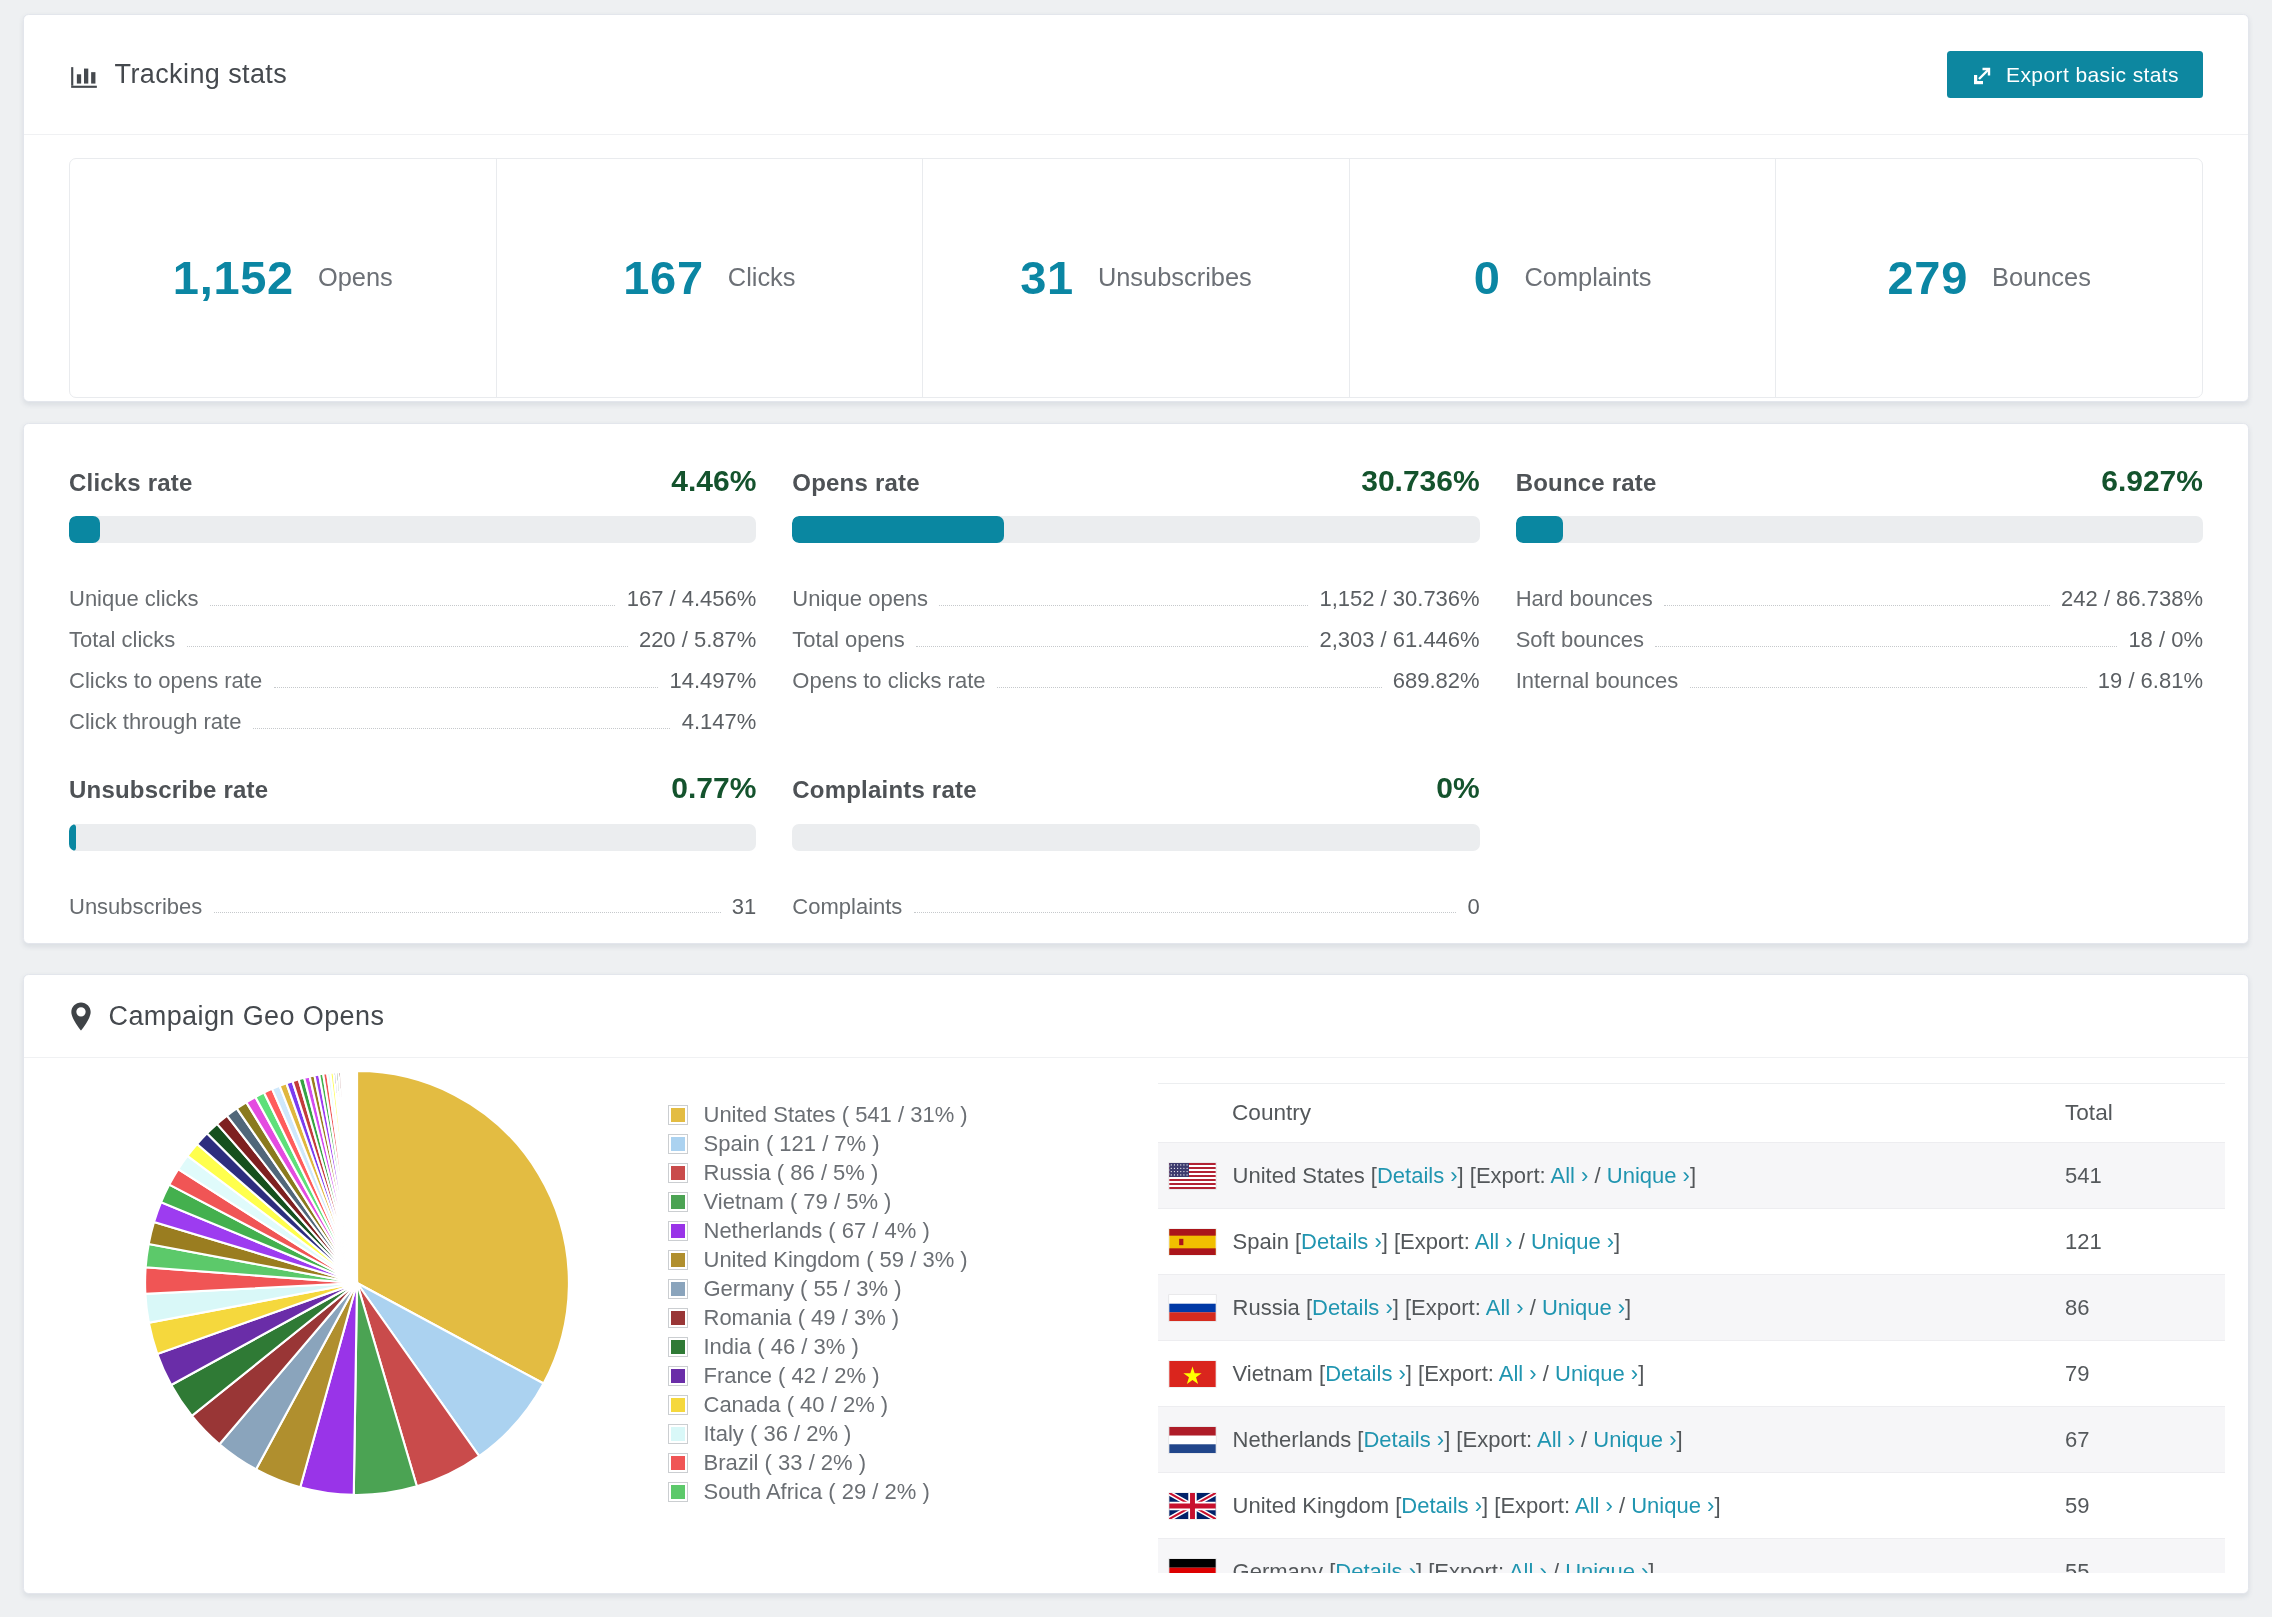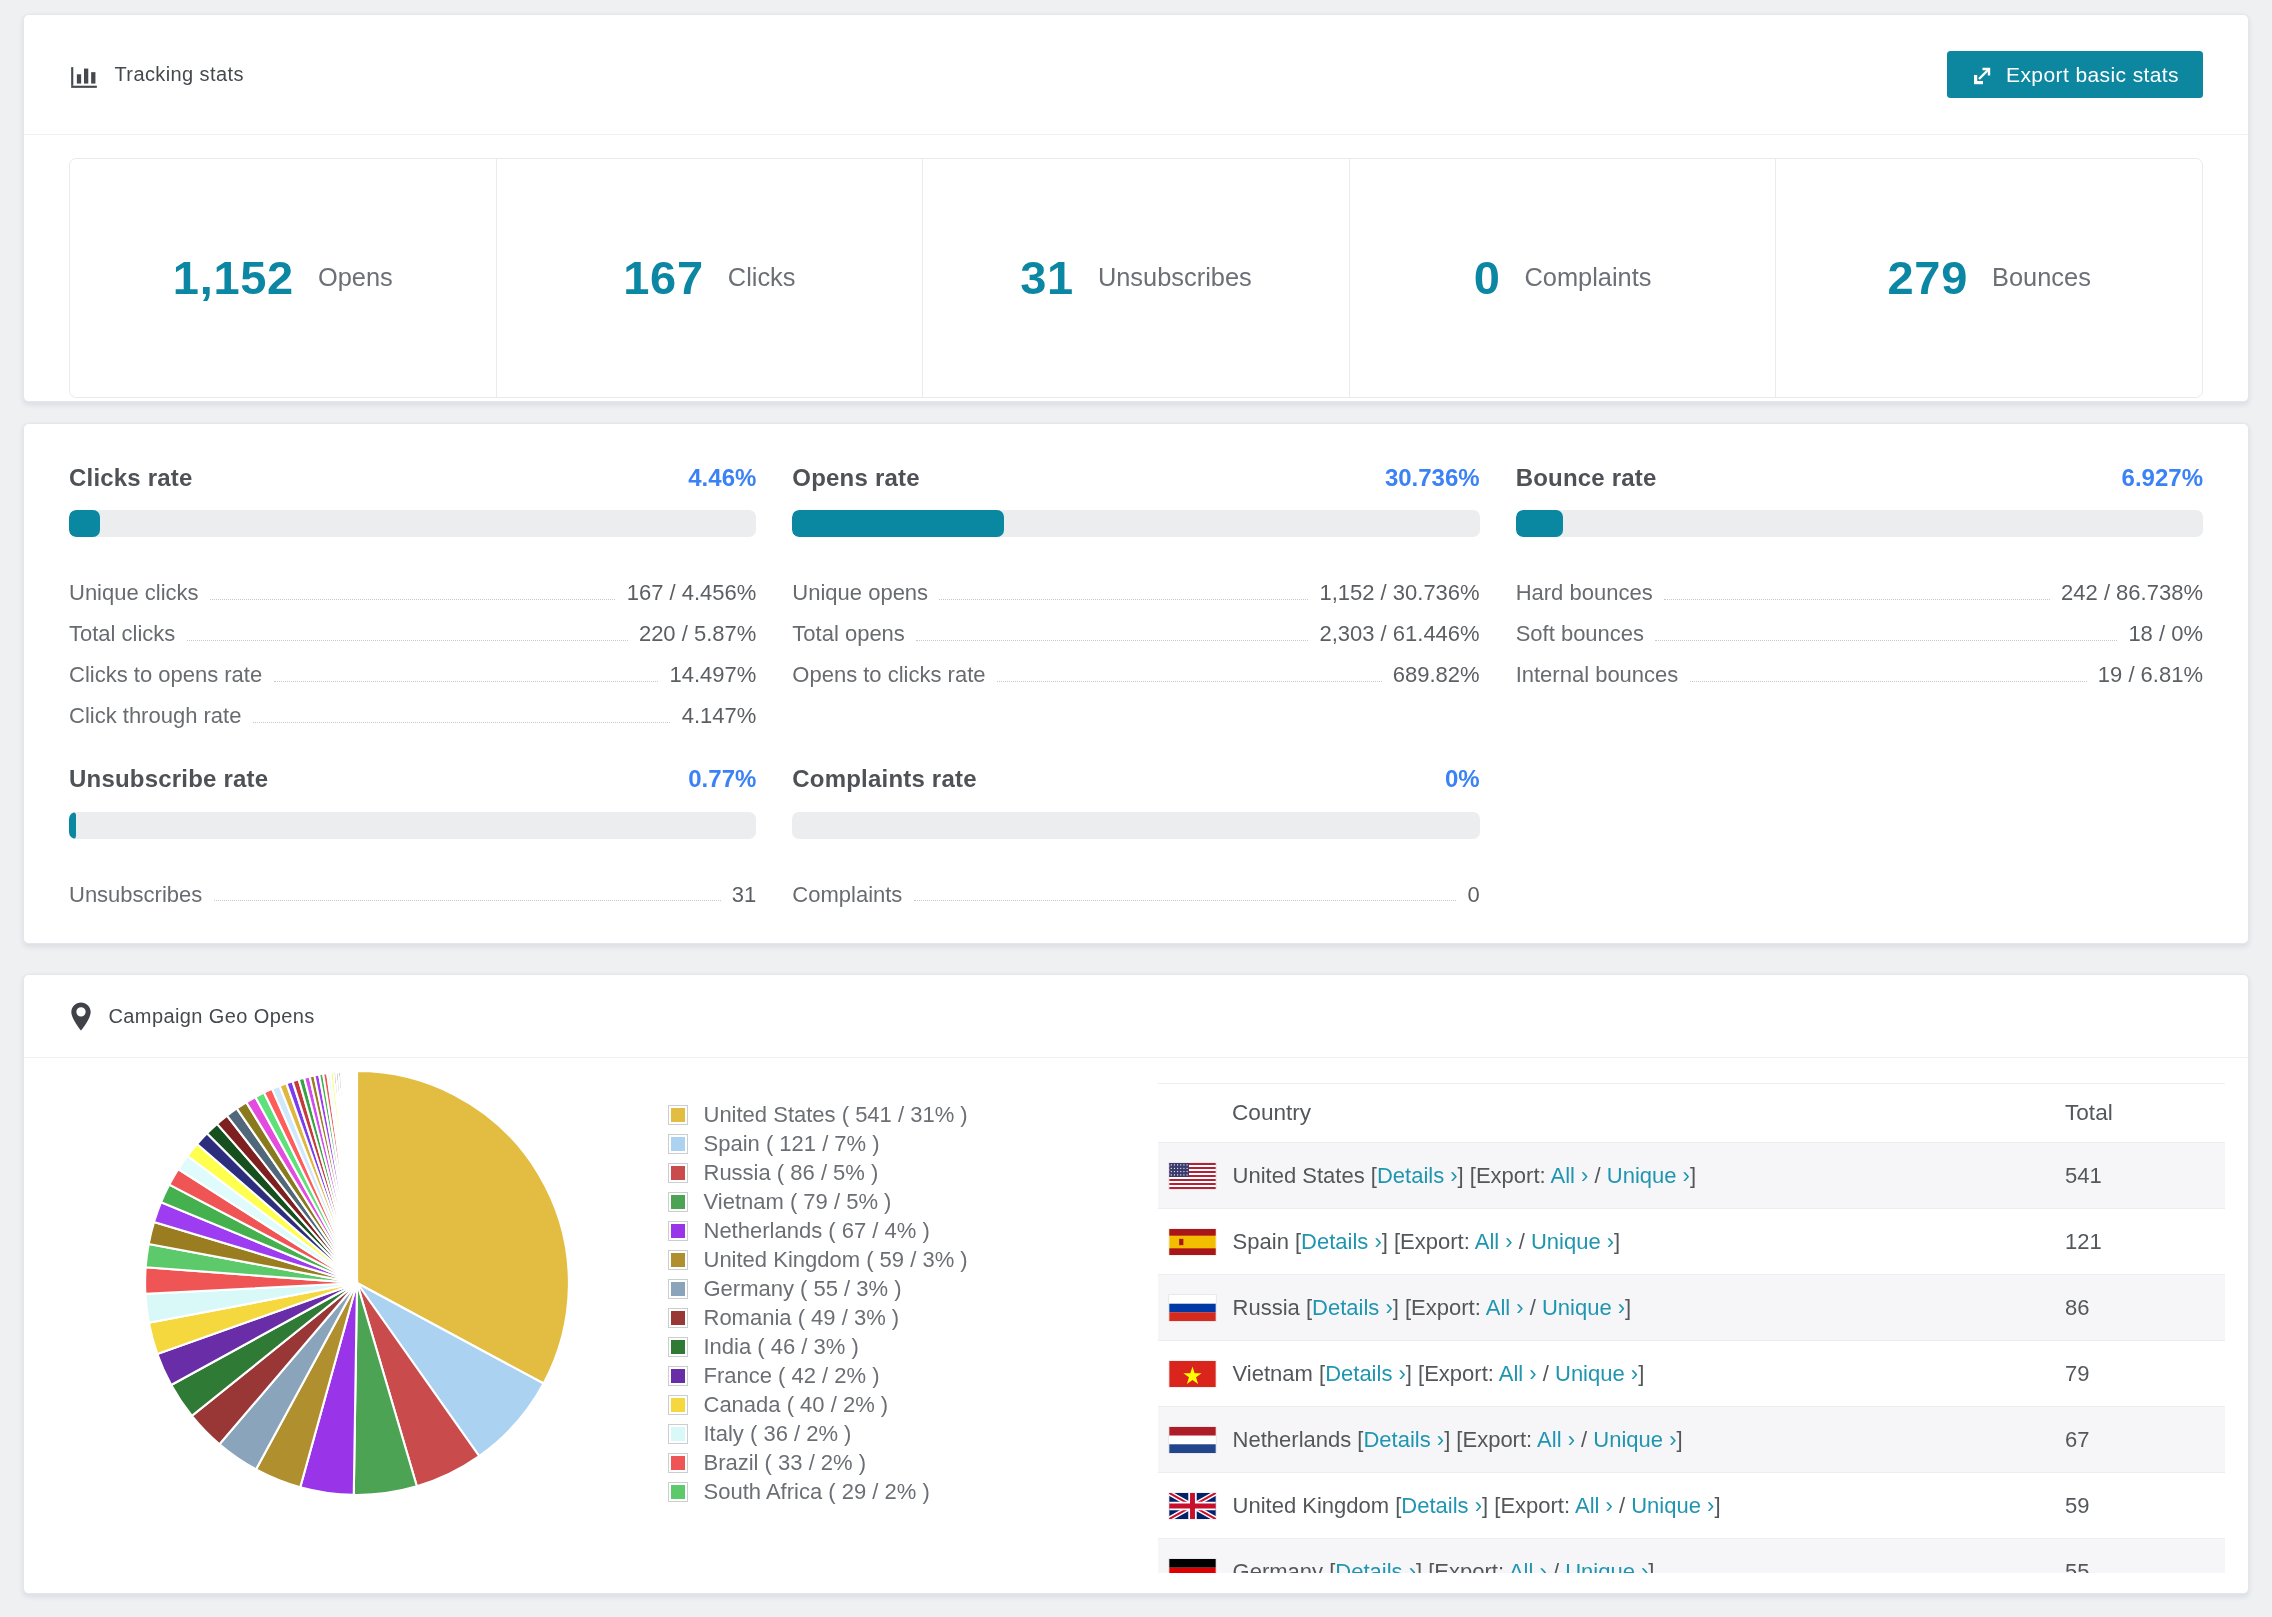--- a/index.html
+++ b/index.html
@@ -21,21 +21,21 @@
   }
   
   #card-tracking { margin-top:14px; height:388px; }
   .card-header {
     height:120px;
     display:flex; align-items:center;
     padding:0 45px;
     border-bottom:1.4px solid #f0f1f3;
   }
   .card-title {
-    font-size:20px; font-weight:500; color:#45494e;
+    font-size:27px; font-weight:500; color:#45494e;
     display:flex; align-items:center; gap:15.5px;
     letter-spacing:0.4px;
   }
   .hdr-icon { width:30px; height:30px; flex:0 0 auto; }
   .export-btn {
     margin-left:auto;
     background:#0d87a0; color:#fff;
     border:none; border-radius:3.5px;
     height:47px; padding:16px 24px;
     font-size:21px; font-family:inherit;
@@ -58,21 +58,21 @@
 
   
   #card-rates { margin-top:21px; height:521px; padding:40px 45px; }
   .rates-grid {
     display:grid;
     grid-template-columns:1fr 1fr 1fr;
     column-gap:41px; row-gap:55px;gap:36px;
   }
   .rate-title-row { display:flex; align-items:baseline; }
   .rate-title { font-size:24px; font-weight:700; color:#4e5256; letter-spacing:0.2px; }
-  .rate-value { margin-left:auto; font-size:24px; font-weight:700; color:#3b82f6; }
+  .rate-value { margin-left:auto; font-size:30px; font-weight:700; color:#14532d; }
   .rate-bar {
     margin-top:18.4px; height:27px; border-radius:7px;
     background:#ebedef; overflow:hidden; position:relative;
   }
   .rate-fill { height:100%; background:#0a87a1; border-radius:7px; }
   .rate-rows { margin-top:28px; }
   .rate-row { display:flex; align-items:flex-end; height:41px; }
   .rate-row-label { font-size:22px; color:#686c70; white-space:nowrap; }
   .leader { flex:1; border-bottom:1.4px dotted #c6c9cc; margin:0 11.3px 6.4px; }
   .rate-row-value { font-size:22px; color:#5b5f63; white-space:nowrap; }

